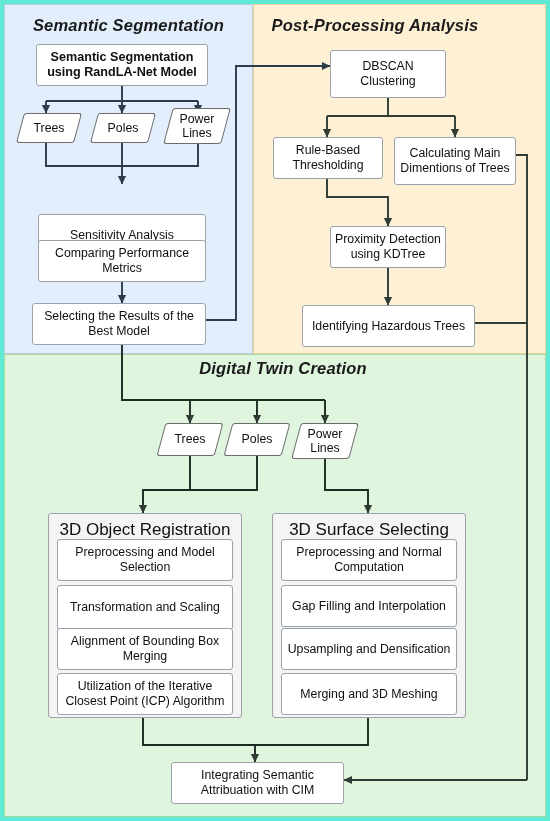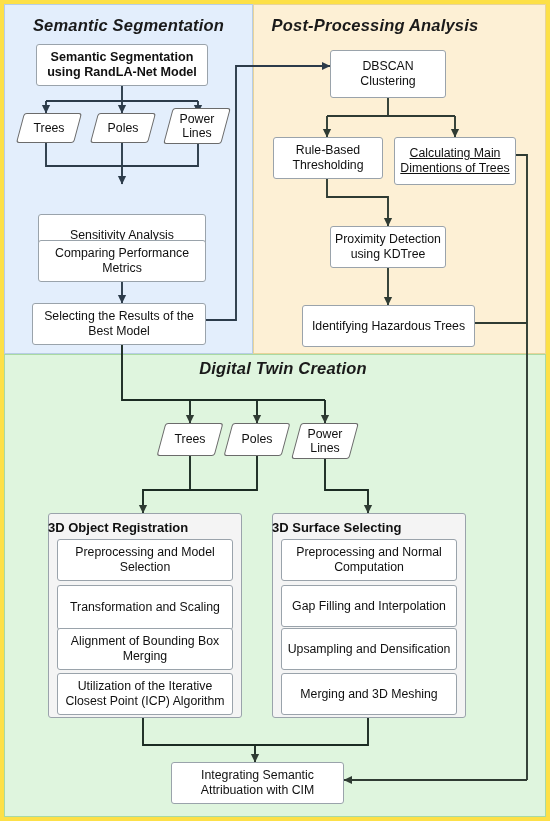--- a/index.html
+++ b/index.html
@@ -7,21 +7,21 @@
     padding: 0;
     background: #ffffff;
   }
   body {
     font-family: "Liberation Sans", sans-serif;
   }
   #canvas {
     position: relative;
     width: 550px;
     height: 821px;
-    background: #fde047;
+    background: #5eead4;
     overflow: hidden;
   }
   .panel {
     position: absolute;
     box-sizing: border-box;
     border-width: 1px;
     border-style: solid;
   }
   .panel-seg {
     background: #e3eefc;
@@ -91,23 +91,23 @@
   .group-box {
     position: absolute;
     box-sizing: border-box;
     background: #f4f4f4;
     border: 1.4px solid #9aa3ab;
     border-radius: 3px;
   }
   .group-title {
     position: absolute;
     width: 100%;
-    text-align: left;
-    font-weight: bold;
-    font-size: 13px;
+    text-align: center;
+    font-weight: normal;
+    font-size: 17px;
     color: #101010;
   }
   svg.wires {
     position: absolute;
     left: 0;
     top: 0;
     width: 550px;
     height: 821px;
     pointer-events: none;
   }
@@ -209,21 +209,21 @@
     <span class="shape"></span>
     <span class="lbl">Power Lines</span>
   </div>
 
   <div class="node" style="left:38px; top:184px; width:168px; height:17px;margin-top:30px;">Sensitivity Analysis</div>
   <div class="node" style="left:38px; top:240px; width:168px; height:38px;">Comparing Performance Metrics</div>
   <div class="node" style="left:32px; top:303px; width:174px; height:36px;">Selecting the Results of the Best Model</div>
 
   <div class="node" style="left:330px; top:50px; width:116px; height:48px;">DBSCAN Clustering</div>
   <div class="node" style="left:273px; top:137px; width:110px; height:35px;">Rule-Based Thresholding</div>
-  <div class="node" style="left:394px; top:137px; width:122px; height:48px;text-decoration:underline;">Calculating Main Dimentions of Trees</div>
+  <div class="node" style="left:394px; top:137px; width:122px; height:48px;">Calculating Main Dimentions of Trees</div>
   <div class="node" style="left:330px; top:226px; width:116px; height:37px;">Proximity Detection using KDTree</div>
   <div class="node" style="left:302px; top:305px; width:173px; height:35px;">Identifying Hazardous Trees</div>
 
   <div class="para" style="left:161px; top:423px; width:58px; height:33px;">
     <span class="shape"></span>
     <span class="lbl">Trees</span>
   </div>
   <div class="para" style="left:228px; top:423px; width:58px; height:33px;">
     <span class="shape"></span>
     <span class="lbl">Poles</span>

